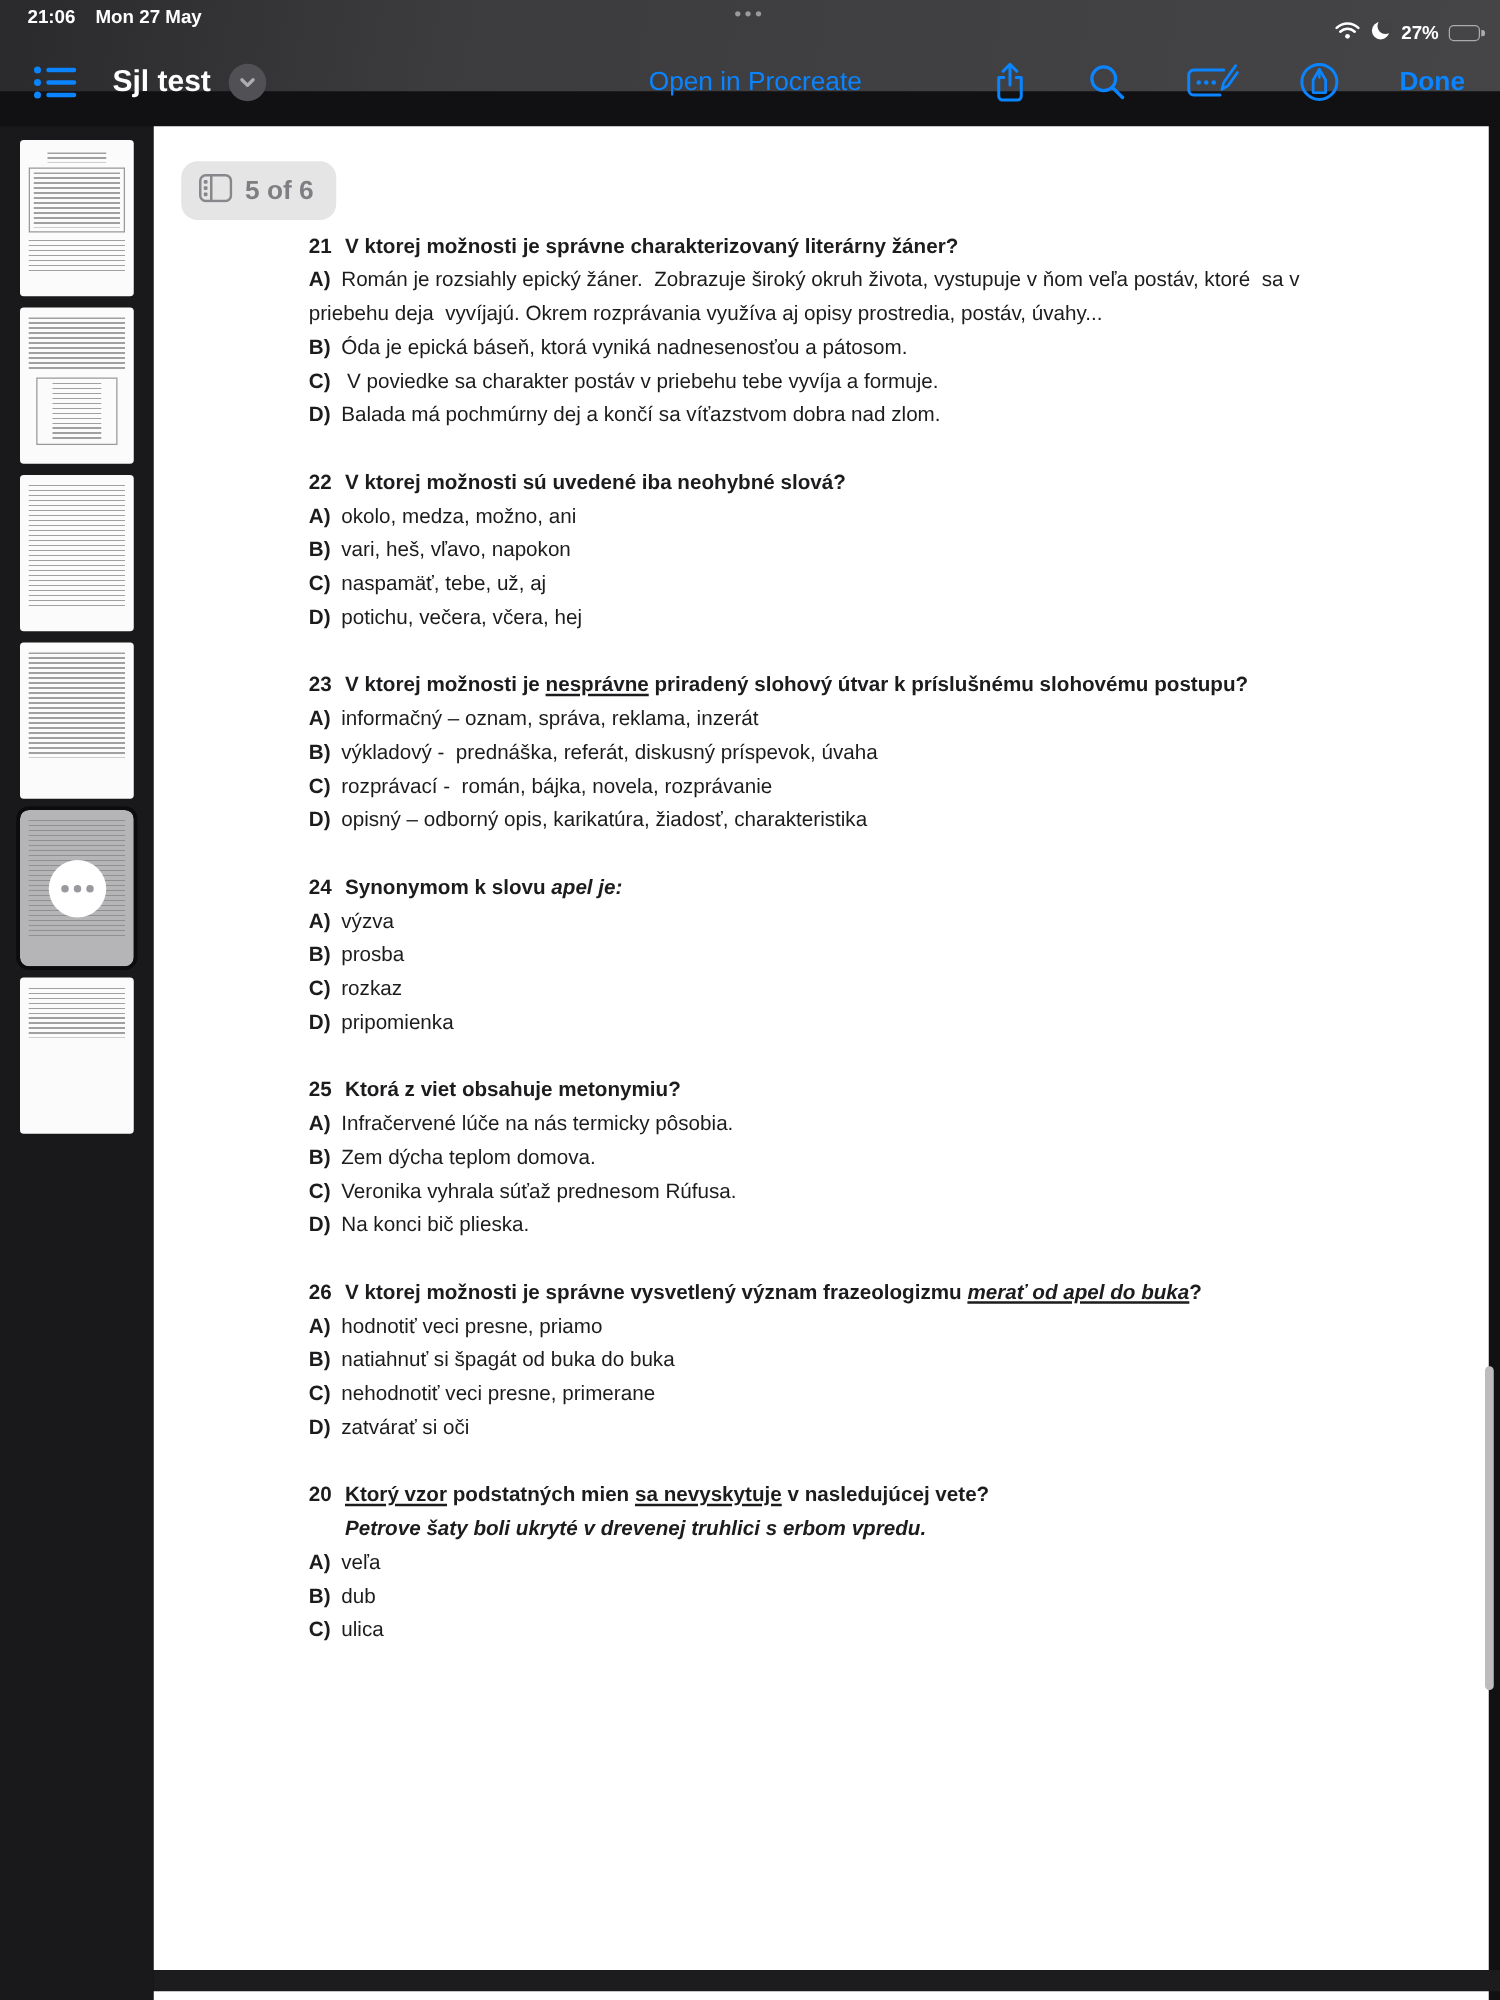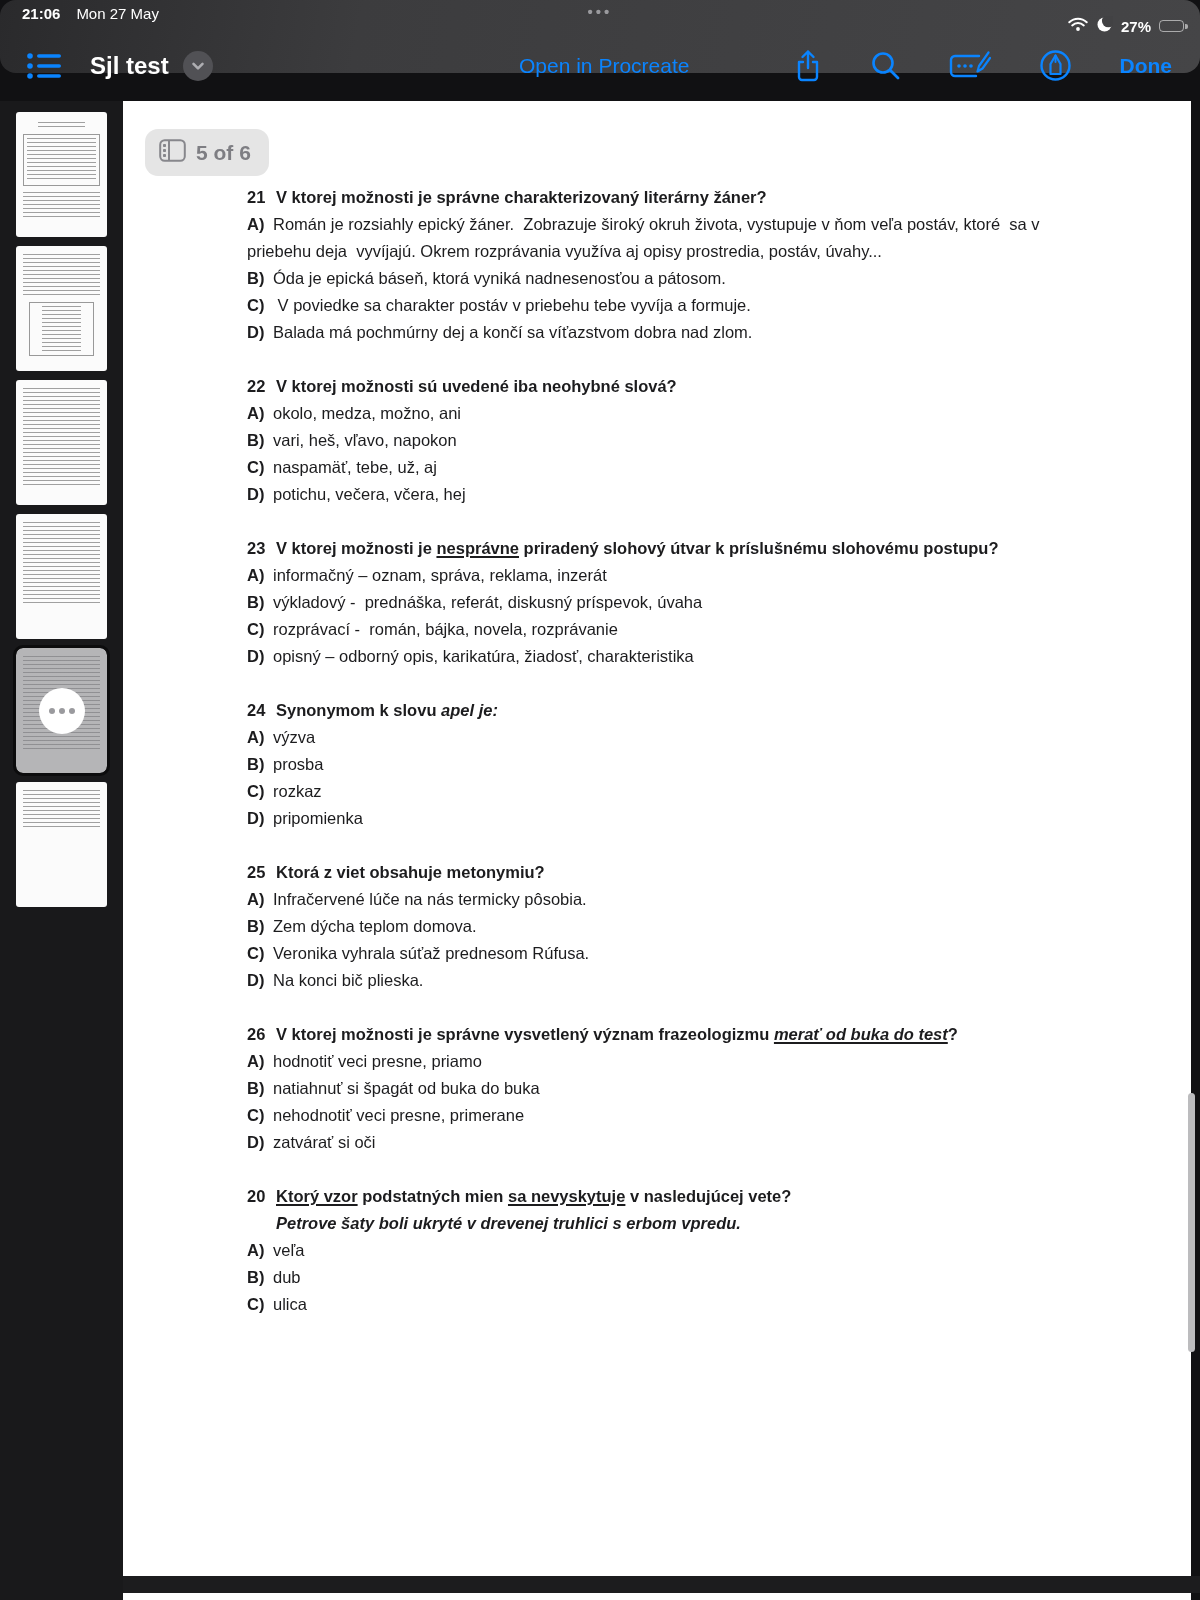--- a/index.html
+++ b/index.html
@@ -2,26 +2,26 @@
 <html><head>
 <meta charset="utf-8">
 <style>
   * { margin:0; padding:0; box-sizing:border-box; }
   html,body { background:#000; }
   .screen { position:relative; width:1200px; height:1600px; overflow:hidden;
             background:#111113; font-family:"Liberation Sans","DejaVu Sans",sans-serif; }
 
   
   .chrome { position:absolute; left:0; top:0; width:1200px; height:73px;
-            background:linear-gradient(100deg,#2a2a2c 0%,#3c3c3e 30%,#454547 100%);border-radius:16px; }
+            background:linear-gradient(100deg,#2a2a2c 0%,#3c3c3e 30%,#454547 100%); }
   .status-bar { position:absolute; left:0; top:0; width:1200px; height:30px;
                 display:flex; align-items:center; color:#fff; font-size:15px; }
   .sb-left { position:absolute; left:22px; top:5px; display:flex; gap:16px; align-items:center; }
   .sb-time { font-weight:700; }
-  .sb-date { font-weight:400; }
+  .sb-date { font-weight:700; }
   .sb-center { position:absolute; left:0; right:0; top:3px; text-align:center;
                color:#9a9a9e; font-size:15px; letter-spacing:3px; font-weight:700; }
   .sb-right { position:absolute; right:16px; top:4px; display:flex; gap:8px; align-items:center;margin-top:12px; }
   .sb-pct { font-weight:600; font-size:15px; }
   .batt { position:relative; width:25px; height:12.5px; border:1.5px solid rgba(255,255,255,.55);
           border-radius:4px; padding:1.5px; }
   .batt-fill { height:100%; background:#fff; border-radius:1.5px; }
   .batt::after { content:""; position:absolute; right:-4.5px; top:3px; width:2.5px; height:5px;
                  background:rgba(255,255,255,.55); border-radius:0 2px 2px 0; }
 
@@ -241,21 +241,21 @@
           <div class="opt"><span class="ol">D)</span><span>pripomienka</span></div>
         </div>
         <div class="qblock">
           <div class="qtitle"><span class="qnum">25</span><span class="b">Ktorá z viet obsahuje metonymiu?</span></div>
           <div class="opt"><span class="ol">A)</span><span>Infračervené lúče na nás termicky pôsobia.</span></div>
           <div class="opt"><span class="ol">B)</span><span>Zem dýcha teplom domova.</span></div>
           <div class="opt"><span class="ol">C)</span><span>Veronika vyhrala súťaž prednesom Rúfusa.</span></div>
           <div class="opt"><span class="ol">D)</span><span>Na konci bič plieska.</span></div>
         </div>
         <div class="qblock">
-          <div class="qtitle"><span class="qnum">26</span><span class="b">V ktorej možnosti je správne vysvetlený význam frazeologizmu </span><span class="b i u">merať od buka do test</span><span class="b">?</span></div>
+          <div class="qtitle"><span class="qnum">26</span><span class="b">V ktorej možnosti je správne vysvetlený význam frazeologizmu </span><span class="b i u">merať od apel do buka</span><span class="b">?</span></div>
           <div class="opt"><span class="ol">A)</span><span>hodnotiť veci presne, priamo</span></div>
           <div class="opt"><span class="ol">B)</span><span>natiahnuť si špagát od buka do buka</span></div>
           <div class="opt"><span class="ol">C)</span><span>nehodnotiť veci presne, primerane</span></div>
           <div class="opt"><span class="ol">D)</span><span>zatvárať si oči</span></div>
         </div>
         <div class="qblock">
           <div class="qtitle"><span class="qnum">20</span><span class="b u">Ktorý vzor</span><span class="b"> podstatných mien </span><span class="b u">sa nevyskytuje</span><span class="b"> v nasledujúcej vete?</span></div>
           <div class="qsub"><span class="b i">Petrove šaty boli ukryté v drevenej truhlici s erbom vpredu.</span></div>
           <div class="opt"><span class="ol">A)</span><span>veľa</span></div>
           <div class="opt"><span class="ol">B)</span><span>dub</span></div>

